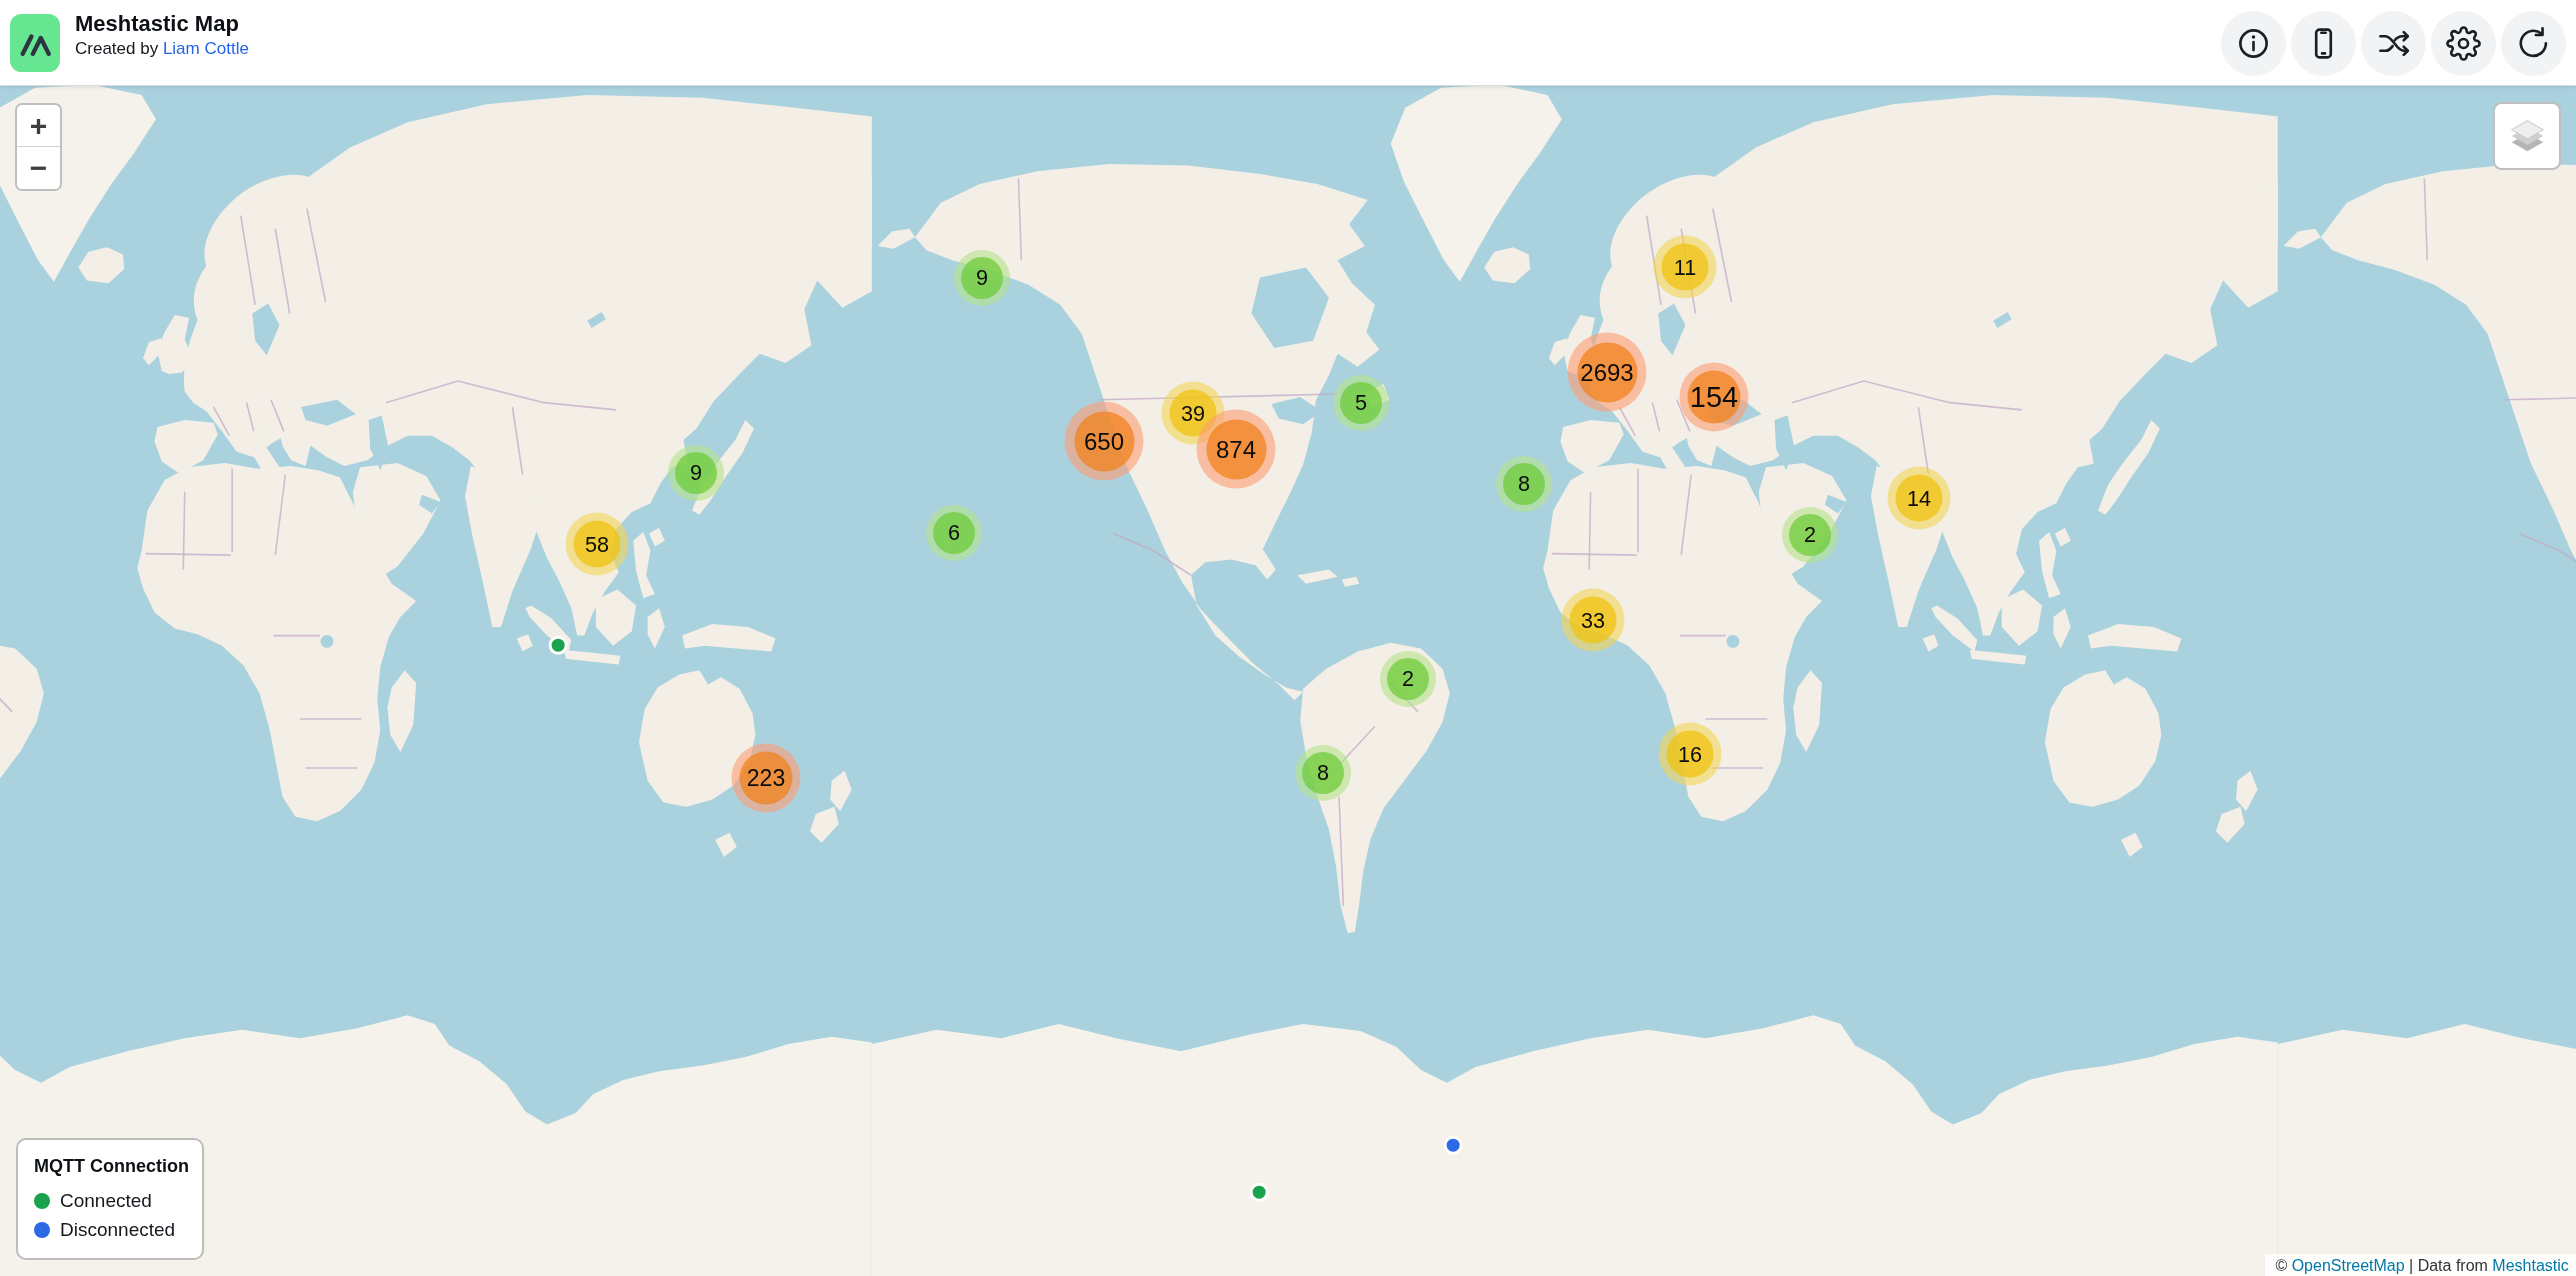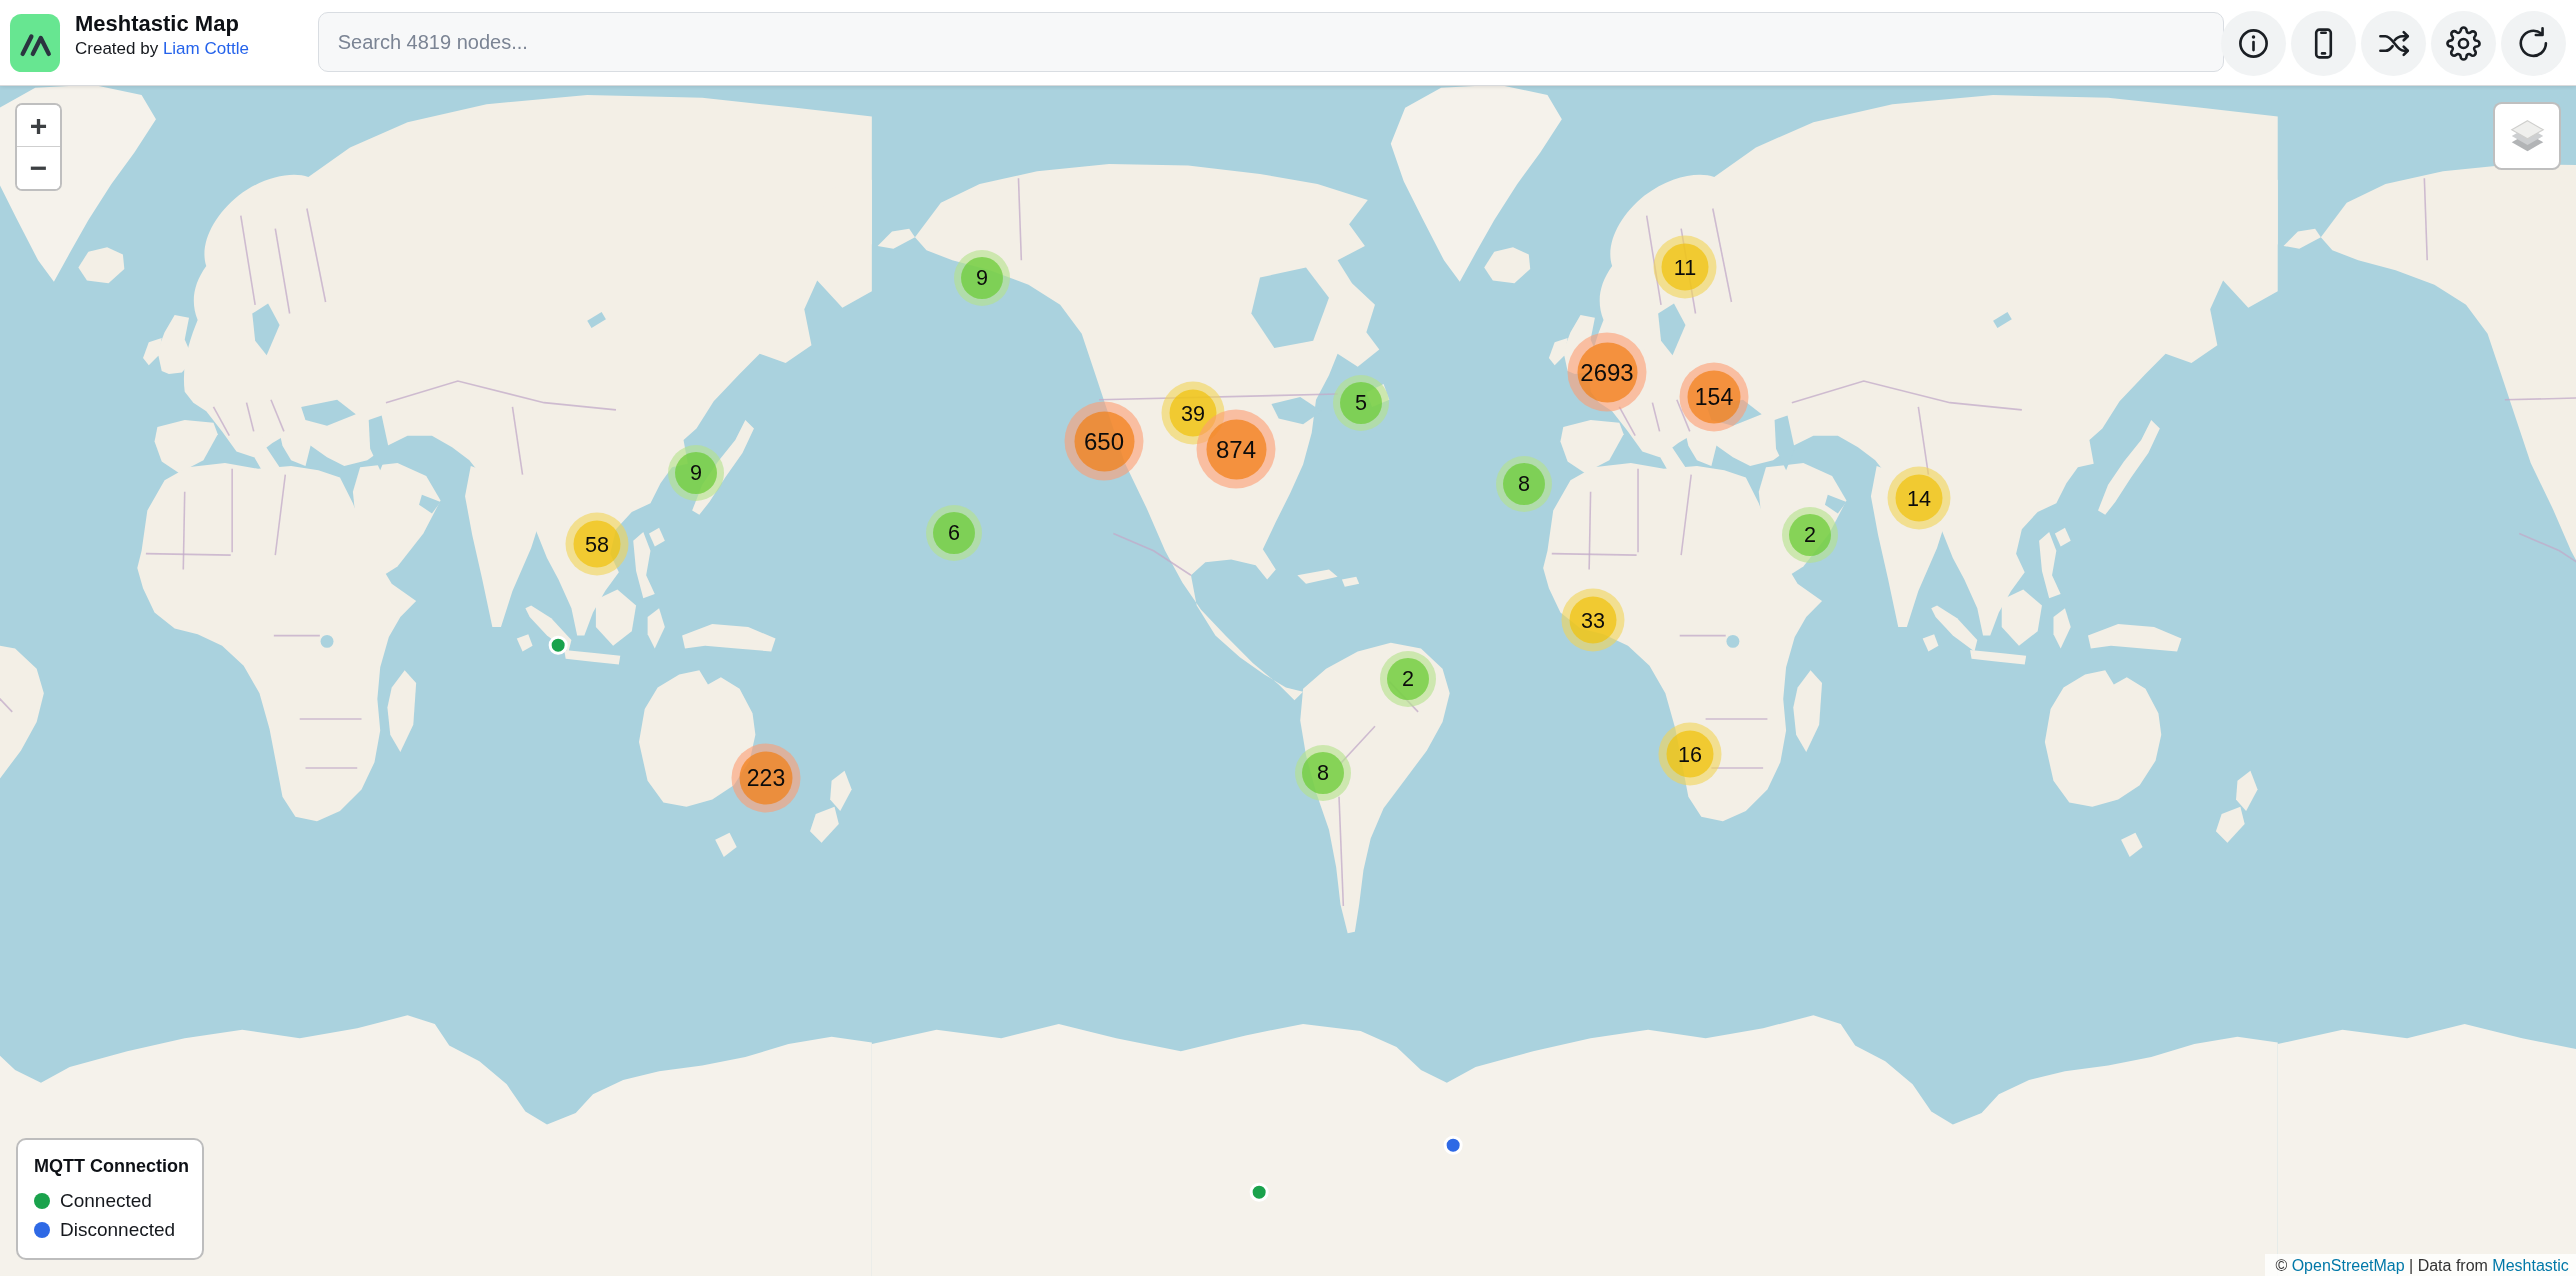--- a/index.html
+++ b/index.html
@@ -169,21 +169,21 @@
         <div class="cluster" style="left: 982px; top: 278px; width: 56px; height: 56px; background: rgba(181, 226, 140, 0.62);">
           <div class="cluster-inner" style="width: 42px; height: 42px; background: rgba(110, 204, 57, 0.75); font-size: 21.6px;">9</div>
         </div>
         <div class="cluster" style="left: 1685px; top: 267px; width: 63px; height: 63px; background: rgba(241, 211, 87, 0.6);">
           <div class="cluster-inner" style="width: 47px; height: 47px; background: rgba(240, 194, 12, 0.72); font-size: 21.6px;">11</div>
         </div>
         <div class="cluster" style="left: 1607px; top: 372px; width: 79px; height: 79px; background: rgba(253, 156, 115, 0.6);">
           <div class="cluster-inner" style="width: 60px; height: 60px; background: rgba(241, 128, 23, 0.72); font-size: 24px;">2693</div>
         </div>
         <div class="cluster" style="left: 1714px; top: 397px; width: 69px; height: 69px; background: rgba(253, 156, 115, 0.6);">
-          <div class="cluster-inner" style="width: 53px; height: 53px; background: rgba(241, 128, 23, 0.72); font-size: 23px;">154</div>
+          <div class="cluster-inner" style="width: 53px; height: 53px; background: rgba(241, 128, 23, 0.72); font-size: 29px;">154</div>
         </div>
         <div class="cluster" style="left: 1193px; top: 413px; width: 63px; height: 63px; background: rgba(241, 211, 87, 0.6); justify-content: center;">
           <div class="cluster-inner" style="width: 47px; height: 47px; background: rgba(240, 194, 12, 0.72); font-size: 21.6px;">39</div>
         </div>
         <div class="cluster" style="left: 1361px; top: 403px; width: 56px; height: 56px; background: rgba(181, 226, 140, 0.62);">
           <div class="cluster-inner" style="width: 42px; height: 42px; background: rgba(110, 204, 57, 0.75); font-size: 21.6px;">5</div>
         </div>
         <div class="cluster" style="left: 1104px; top: 441px; width: 79px; height: 79px; background: rgba(253, 156, 115, 0.6);">
           <div class="cluster-inner" style="width: 60px; height: 60px; background: rgba(241, 128, 23, 0.72); font-size: 24px;">650</div>
         </div>
@@ -233,23 +233,20 @@
     <div class="logo-box">
       <svg width="42" height="42" viewBox="0 0 58 58">
         <path d="M12 44 L24 20" stroke="#2b3440" stroke-width="6" fill="none" stroke-linecap="round"></path>
         <path d="M26 44 L37 22 L48 44" stroke="#2b3440" stroke-width="6" fill="none" stroke-linecap="round" stroke-linejoin="round"></path>
       </svg>
     </div>
     <div class="brand-text">
       <div class="brand-title">Meshtastic Map</div>
       <div class="brand-sub"><span>Created by </span><a>Liam Cottle</a></div>
     </div>
-    <div class="search-wrap">
-      <input class="search-input" type="text" placeholder="Search 4819 nodes..." style="">
-    </div>
     <div class="hdr-buttons">
       <button class="icon-btn">
         <svg viewBox="0 0 24 24">
           <circle cx="12" cy="12" r="9"></circle>
             <line x1="12" y1="11" x2="12" y2="16.5"></line>
             <line x1="12" y1="7.6" x2="12.01" y2="7.6" stroke-width="2.4"></line>
         </svg>
       </button>
       <button class="icon-btn">
         <svg viewBox="0 0 24 24">

